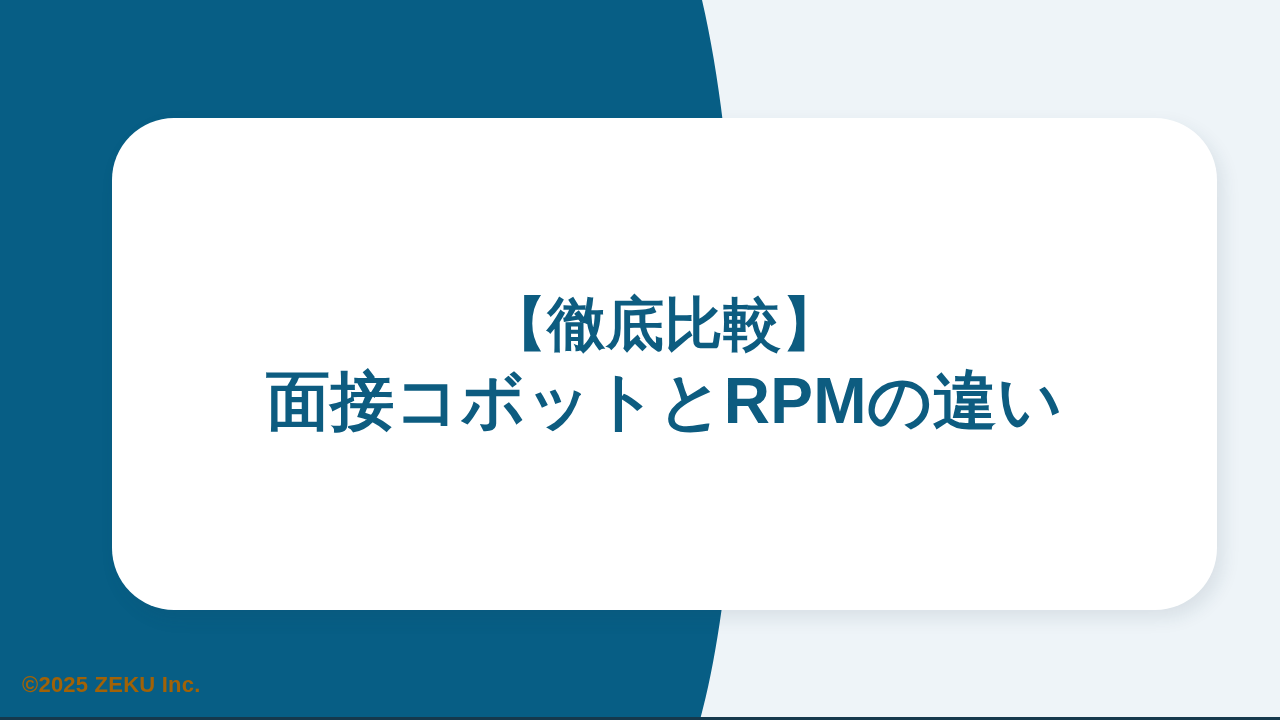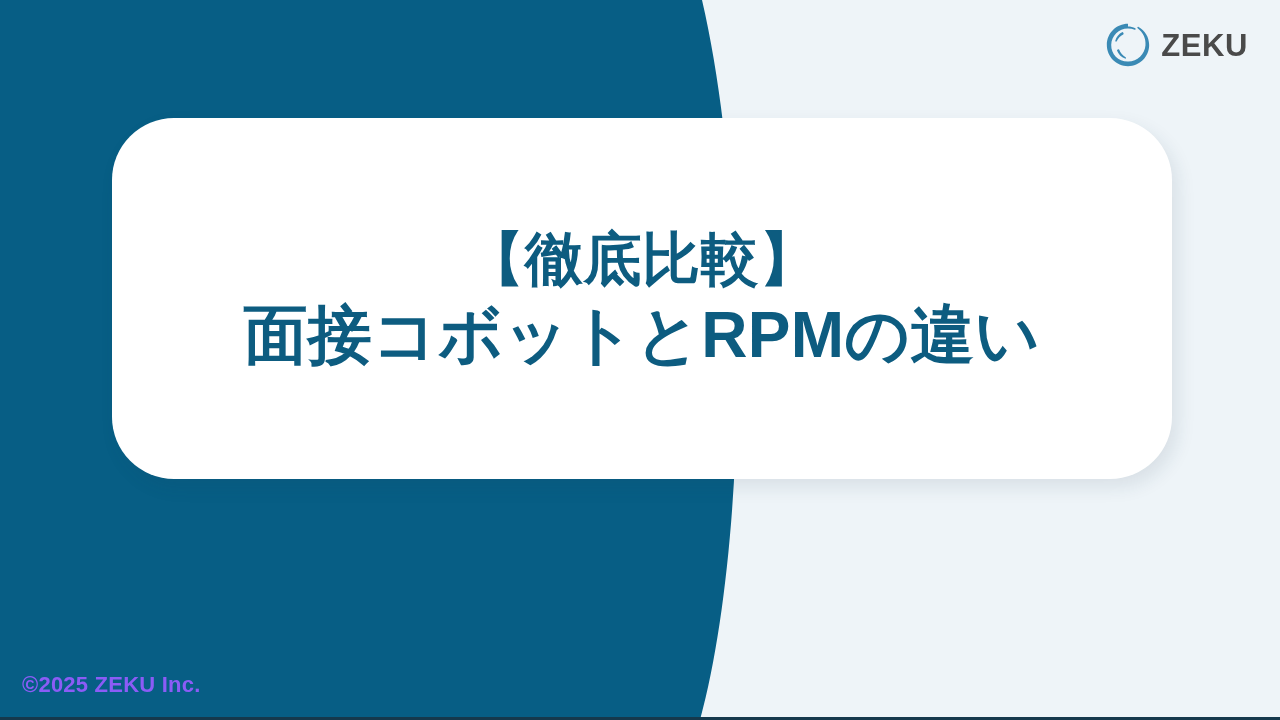--- a/index.html
+++ b/index.html
@@ -43,25 +43,26 @@
     background: #15394d;
     z-index: 6;
   }
 
   
   .card {
     position: absolute;
     left: 112px;
     top: 118px;
     width: 1060px;
-    height: 361px;
+    height: 492px;
     background: #ffffff;
     border-radius: 62px;
     box-shadow: 6px 8px 18px rgba(25, 60, 80, 0.10);
     z-index: 3;
+    padding-left: 45px;
   }
 
   .card-inner {
     position: absolute;
     inset: 0;
     display: flex;
     flex-direction: column;
     align-items: center;
     justify-content: center;
   }
@@ -116,21 +117,21 @@
     line-height: 1;
   }
 
   
   .footer {
     position: absolute;
     left: 22px;
     bottom: 22px;
     font-size: 22px;
     font-weight: 700;
-    color: #8b5cf6;
+    color: #a16207;
     letter-spacing: 0.01em;
     z-index: 5;
     white-space: nowrap;
   }
 </style>
 </head>
 <body>
 
 <div class="slide">
 
@@ -144,44 +145,16 @@
 
   <div class="card">
     <div class="card-inner">
       <div class="title-block">
         <span class="title-line-1">【徹底比較】</span>
         <span class="title-line-2">面接コボットとRPMの違い</span>
       </div>
     </div>
   </div>
 
-  <div class="logo">
-    <svg class="logo-mark" viewBox="0 0 100 100" aria-hidden="true">
-      <path fill="#3a8ab5" d="M50 4
-        C 24.5 4 4 24.5 4 50
-        C 4 75.5 24.5 96 50 96
-        C 75.5 96 96 75.5 96 50
-        C 96 33 87 18.5 73 10.8
-        C 71 9.7 69.3 12.2 71 13.7
-        C 83 23 89 36 88 50.5
-        C 86.7 70 70.5 85.5 50.5 86
-        C 29 86.5 13 70 13.5 49.5
-        C 14 30 30 14.2 49.5 14
-        C 55 13.9 60 14.8 64.5 16.6
-        C 66.6 17.4 67.8 14.6 65.8 13.5
-        C 61 10.9 55.7 9.6 50 9.6 Z"></path>
-      <path fill="#3a8ab5" d="M38 22
-        C 30 26 24.5 33 22.4 41
-        C 21.9 43 24.6 43.9 25.5 42
-        C 28.4 35.8 33.3 30.6 39.6 27.4
-        C 41.5 26.4 40.2 23.1 38 22 Z"></path>
-      <path fill="#3a8ab5" d="M26 62
-        C 29 70 35.5 76.5 43.5 79.6
-        C 45.5 80.4 46.6 77.6 44.8 76.5
-        C 38.4 72.8 33.5 67.2 31 60.4
-        C 30.2 58.3 27.2 59.3 26 62 Z"></path>
-    </svg>
-    <span class="logo-word">ZEKU</span>
-  </div>
 
   <div class="footer">©2025 ZEKU Inc.</div>
 
 </div>
 
 </body></html>

